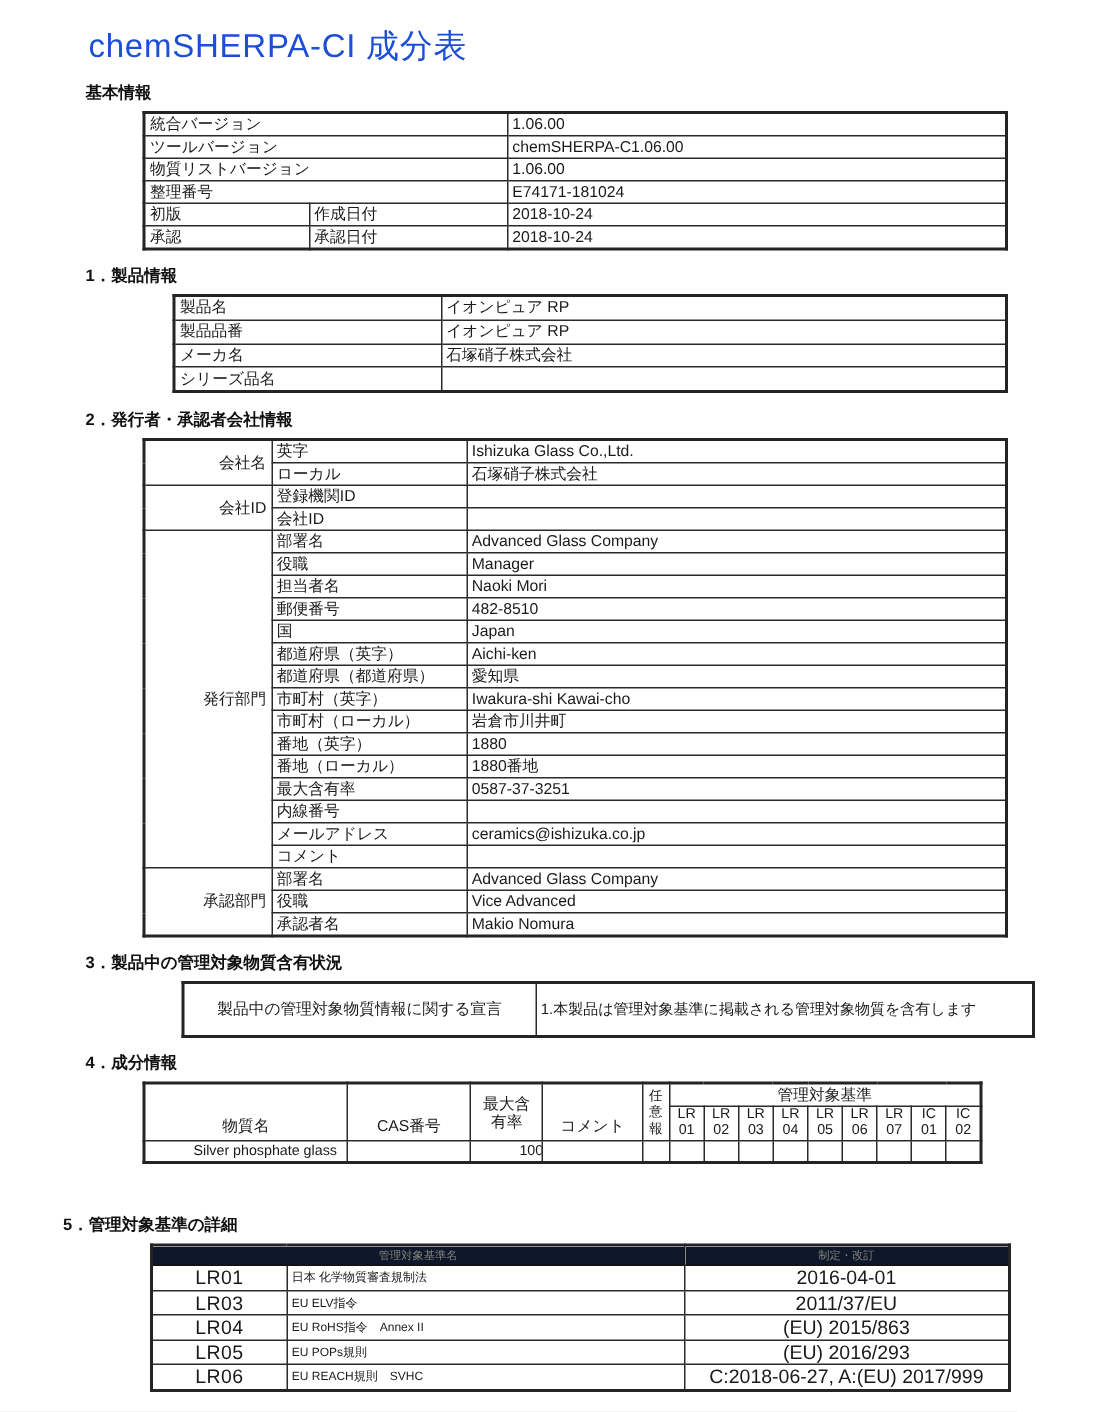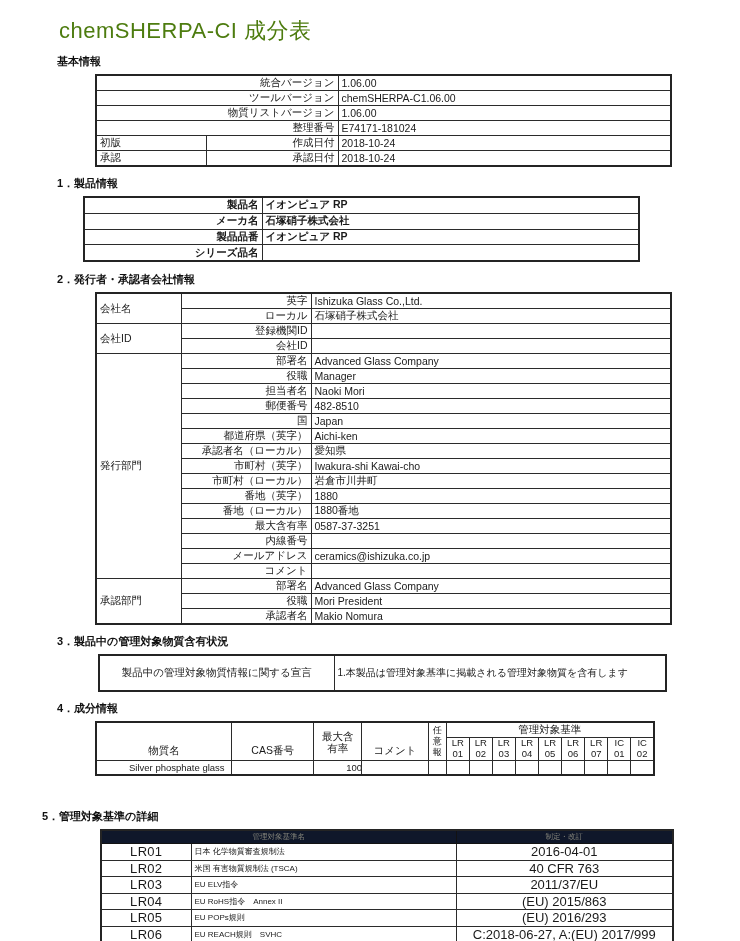--- a/index.html
+++ b/index.html
@@ -1,40 +1,40 @@
 <!DOCTYPE html>
 <html><head>
 <meta charset="utf-8">
 <style>
   html,body{margin:0;padding:0;background:#e8e8e8;}
   .page{
     position:relative;width:740px;height:941px;background:#ffffff;
     font-family:"Liberation Sans","DejaVu Sans",sans-serif;color:#1a1a1a;
     box-sizing:border-box;padding:16px 0 0 57px;overflow:hidden;
   }
-  .title{font-size:22px;font-weight:400;color:#4d7c0f;margin:0 0 8px 2px;letter-spacing:.5px;}
+  .title{font-size:22px;font-weight:400;color:#1d4ed8;margin:0 0 8px 2px;letter-spacing:.5px;}
   .sec-heading{font-size:11px;font-weight:700;color:#111;margin:7px 0 5px 0;}
   .sec-heading.outdent{margin-left:-15px;}
   table.tbl{border-collapse:collapse;table-layout:fixed;border:2px solid #242424;}
   table.tbl td{border:1px solid #2b2b2b;font-size:10.5px;padding:0 3px;overflow:hidden;white-space:nowrap;vertical-align:middle;}
-  td.lbl{text-align:right;}
+  td.lbl{}
   td.grp{text-align:left;}
-  td.grpc{text-align:left;}
+  td.grpc{text-align:right;}
   td.val{text-align:left;font-size:10px;}
   
   .basic{margin-left:38px;width:575px;}
   .basic td{height:13.8px;}
   
-  .product{margin-left:26px;width:555px;font-weight:bold;}
+  .product{margin-left:58px;width:555px;}
   .product td{height:14.8px;}
   
   .company{margin-left:38px;width:575px;}
   .company td{height:13.8px;}
   
-  .declare{margin-left:41px;width:567px;}
+  .declare{margin-left:64px;width:567px;}
   .declare td{height:34px;}
   .declare td.dl{text-align:center;font-size:10.5px;}
   .declare td.dv{font-size:10px;}
   
   .comp{margin-left:38px;width:560px;}
   .comp td{text-align:center;font-size:10px;padding:0 2px;}
   .comp td.hb{vertical-align:bottom;height:20px;padding-bottom:2px;}
   .comp td.wrap{white-space:normal;word-break:break-all;line-height:1.15;margin-top:24px;}
   .comp td.vert{font-size:9px;line-height:1.25;padding:0 1px;}
   .comp tr.codes td{font-size:9.5px;line-height:1.15;height:21px;text-align:center;}
@@ -99,26 +99,26 @@
     <colgroup>
         <col style="width:178px">
         <col style="width:377px">
       </colgroup>
     <tbody>
         <tr>
           <td class="lbl">製品名</td>
           <td class="val">イオンピュア RP</td>
         </tr>
         <tr>
+          <td class="lbl">製品品番</td>
+          <td class="val">イオンピュア RP</td>
+        </tr>
+        <tr>
           <td class="lbl">メーカ名</td>
           <td class="val">石塚硝子株式会社</td>
-        </tr>
-        <tr>
-          <td class="lbl">製品品番</td>
-          <td class="val">イオンピュア RP</td>
         </tr>
         <tr>
           <td class="lbl">シリーズ品名</td>
           <td class="val"></td>
         </tr>
       </tbody>
   </table>
 
   <div class="sec-heading" style="margin-top:10px">2．発行者・承認者会社情報</div>
   <table class="tbl company">
@@ -165,21 +165,21 @@
         </tr>
         <tr>
           <td class="lbl">国</td>
           <td class="val">Japan</td>
         </tr>
         <tr>
           <td class="lbl">都道府県（英字）</td>
           <td class="val">Aichi-ken</td>
         </tr>
         <tr>
-          <td class="lbl">承認者名（ローカル）</td>
+          <td class="lbl">都道府県（都道府県）</td>
           <td class="val">愛知県</td>
         </tr>
         <tr>
           <td class="lbl">市町村（英字）</td>
           <td class="val">Iwakura-shi Kawai-cho</td>
         </tr>
         <tr>
           <td class="lbl">市町村（ローカル）</td>
           <td class="val">岩倉市川井町</td>
         </tr>
@@ -207,21 +207,21 @@
           <td class="lbl">コメント</td>
           <td class="val"></td>
         </tr>
         <tr>
           <td class="grpc" rowspan="3">承認部門</td>
           <td class="lbl">部署名</td>
           <td class="val">Advanced Glass Company</td>
         </tr>
         <tr>
           <td class="lbl">役職</td>
-          <td class="val">Mori President</td>
+          <td class="val">Vice Advanced</td>
         </tr>
         <tr>
           <td class="lbl">承認者名</td>
           <td class="val">Makio Nomura</td>
         </tr>
       </tbody>
   </table>
 
   <div class="sec-heading" style="margin-top:9px">3．製品中の管理対象物質含有状況</div>
   <table class="tbl declare">
@@ -311,25 +311,20 @@
         <td>制定・改訂</td>
       </tr>
     </thead>
     <tbody>
         <tr>
           <td class="code">LR01</td>
           <td class="cname">日本 化学物質審査規制法</td>
           <td class="crev">2016-04-01</td>
         </tr>
         <tr>
-          <td class="code">LR02</td>
-          <td class="cname">米国 有害物質規制法 (TSCA)</td>
-          <td class="crev">40 CFR 763</td>
-        </tr>
-        <tr>
           <td class="code">LR03</td>
           <td class="cname">EU ELV指令</td>
           <td class="crev">2011/37/EU</td>
         </tr>
         <tr>
           <td class="code">LR04</td>
           <td class="cname">EU RoHS指令　Annex II</td>
           <td class="crev">(EU) 2015/863</td>
         </tr>
         <tr>

